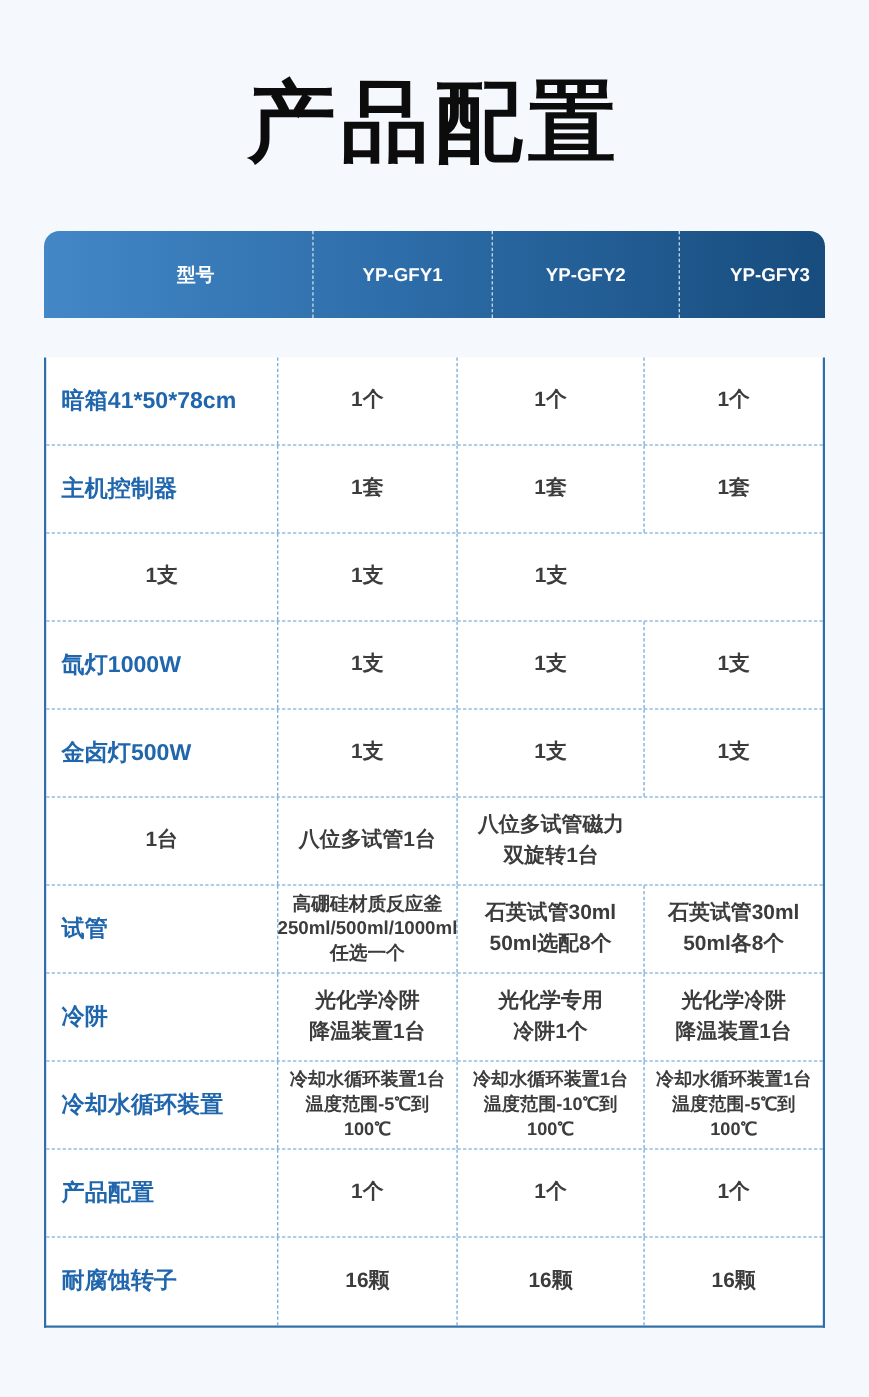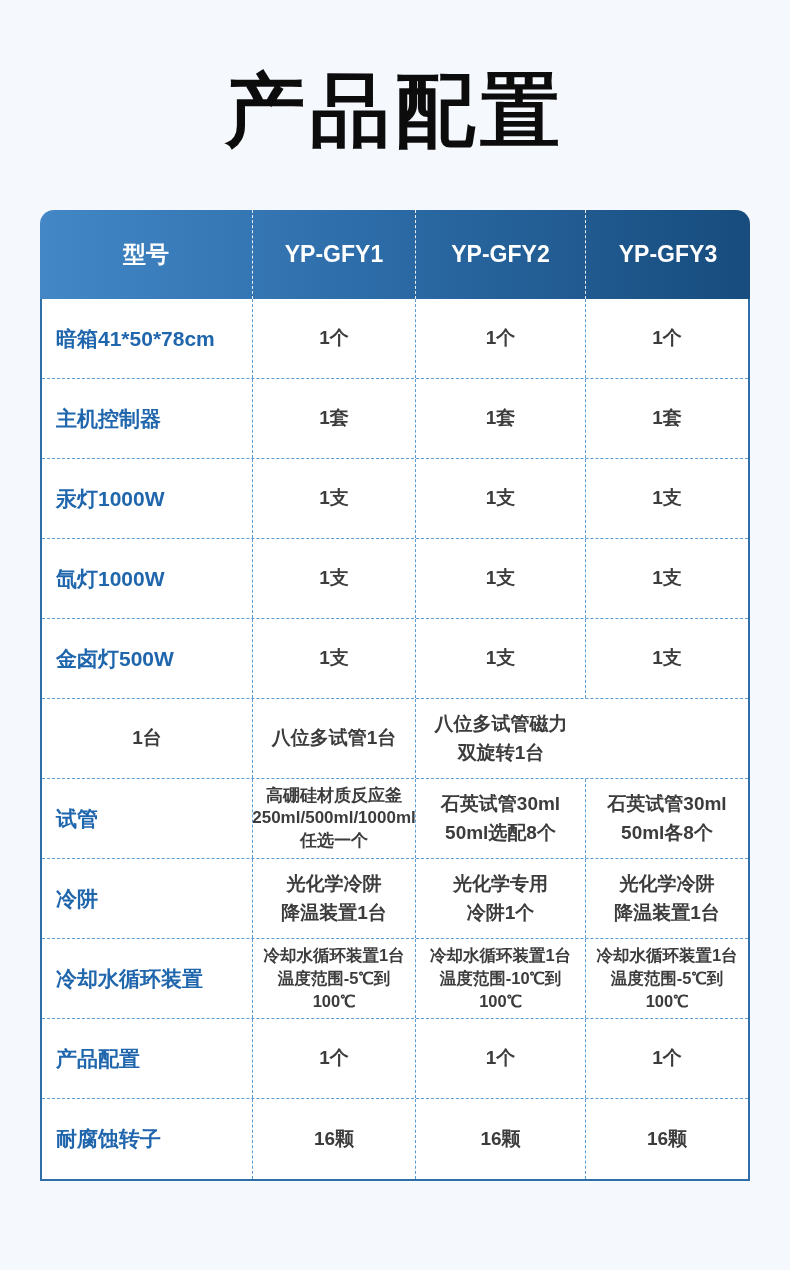--- a/index.html
+++ b/index.html
@@ -29,40 +29,42 @@
   }
   .table-wrap {
     position: absolute;
     left: 40px;
     top: 210px;
     width: 710px;
   }
   .thead {
     display: grid;
     grid-template-columns: 213px 163px 170px 164px;
-    height: 89px;
+    height: 79px;
     background: linear-gradient(90deg, #4387c7 0%, #2d6da9 45%, #174c7d 100%);
     border-radius: 14px 14px 0 0;
     color: #ffffff;
-    font-size: 23px;
+    font-size: 17px;
     font-weight: bold;
     box-sizing: border-box;
+    padding-left: 32px;
   }
   .thead .hcell {
     display: flex;
     align-items: center;
     justify-content: center;
     border-right: 1px dashed rgba(255,255,255,0.9);
   }
   .thead .hcell:last-child { border-right: none; }
   .tbody {
     background: #ffffff;
     border: 2px solid #2e6ea9;
     border-top: none;
     box-sizing: border-box;
+    margin-top: 36px;
   }
   .trow {
     display: grid;
     grid-template-columns: 211px 163px 170px 162px;
     height: 80px;
     border-bottom: 1px dashed #5b9bd3;
     box-sizing: border-box;
   }
   .trow:last-child { border-bottom: none; }
   .cell {
@@ -122,21 +124,20 @@
     </div>
 
     <div class="trow">
       <div class="cell label">主机控制器</div>
       <div class="cell">1套</div>
       <div class="cell">1套</div>
       <div class="cell">1套</div>
     </div>
 
     <div class="trow">
-      <div class="cell label">汞灯1000W</div>
       <div class="cell">1支</div>
       <div class="cell">1支</div>
       <div class="cell">1支</div>
     </div>
 
     <div class="trow">
       <div class="cell label">氙灯1000W</div>
       <div class="cell">1支</div>
       <div class="cell">1支</div>
       <div class="cell">1支</div>

